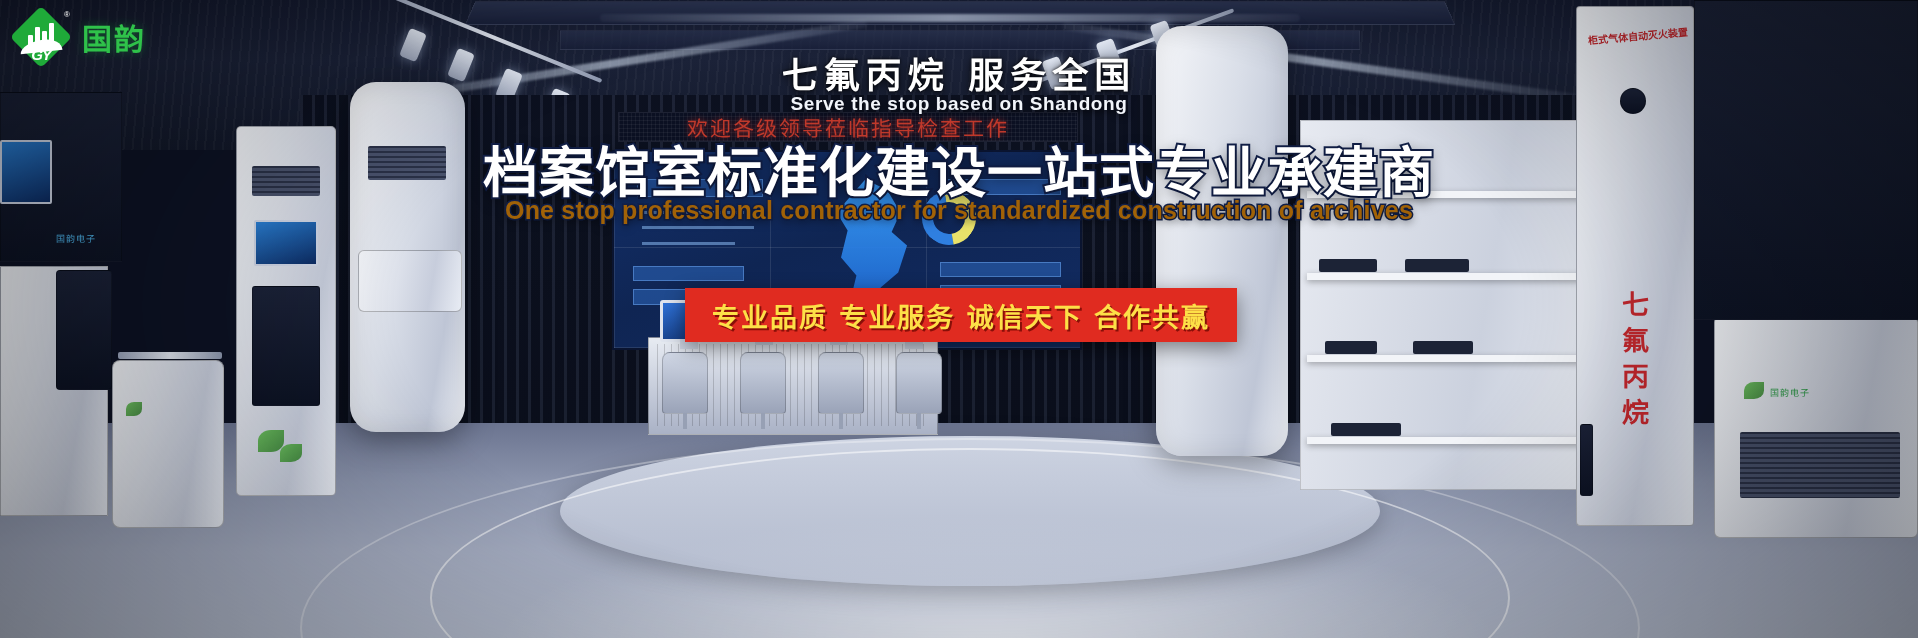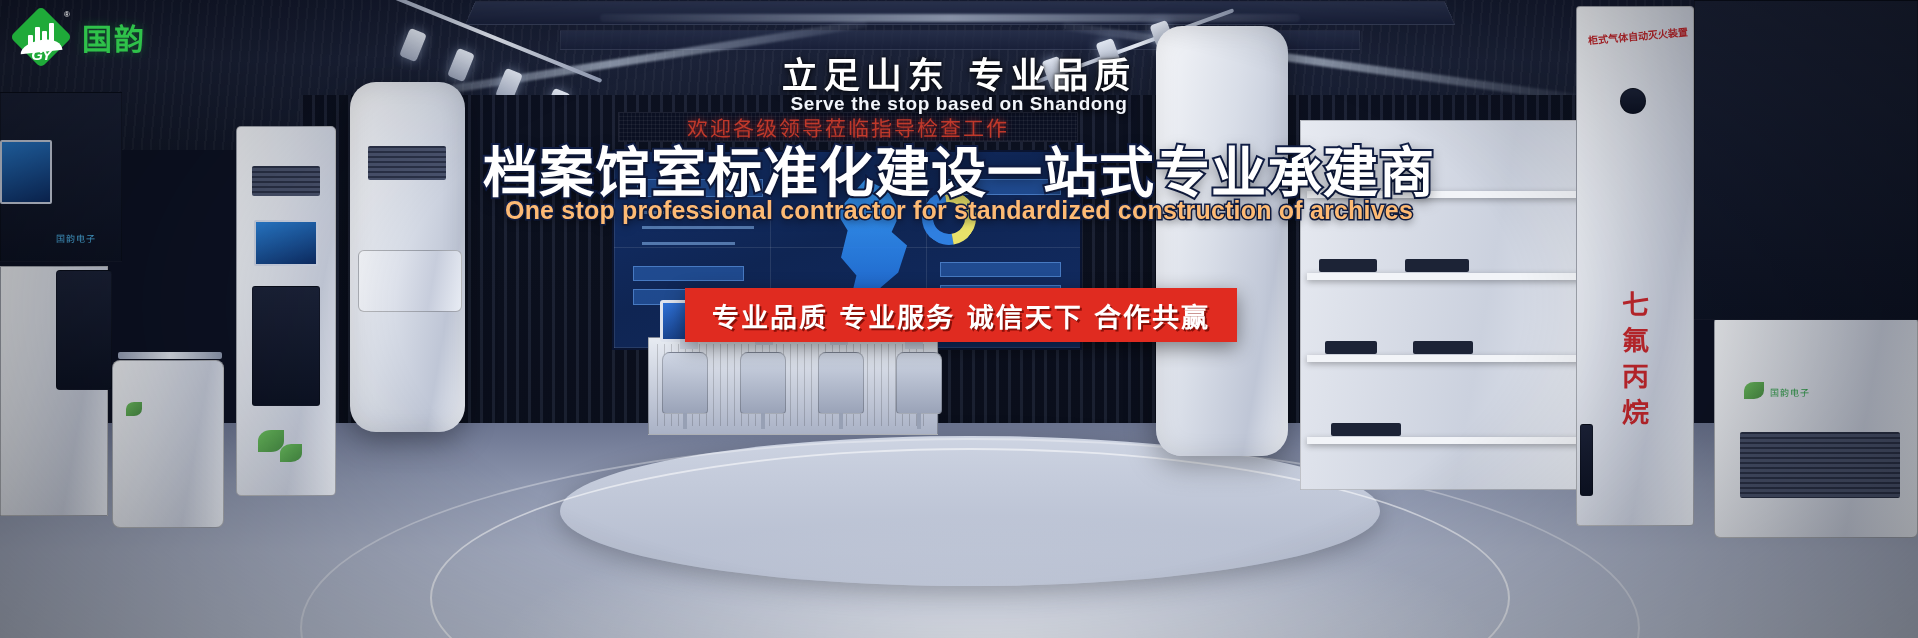--- a/index.html
+++ b/index.html
@@ -209,34 +209,34 @@
     position:absolute;top:128px;width:100%;
     font-family:"DejaVu Sans",sans-serif;
     font-size:55px;font-weight:bold;letter-spacing:1px;color:#ffffff;
     -webkit-text-stroke:4px #12204a;
     paint-order:stroke fill;
     text-shadow:0 4px 14px rgba(0,0,0,.55);
     white-space:nowrap;
   }
   .subline{
     position:absolute;top:196px;width:100%;
-    color:#fdba74;font-size:25px;font-weight:bold;letter-spacing:.2px;
+    color:#a16207;font-size:25px;font-weight:bold;letter-spacing:.2px;
     -webkit-text-stroke:3px #14224c;
     paint-order:stroke fill;
     text-shadow:0 3px 8px rgba(0,0,0,.6);
     white-space:nowrap;
   }
   .ribbon{
     position:absolute;left:685px;top:288px;width:552px;height:54px;
     background:#e02b20;
     display:flex;align-items:center;justify-content:center;
     box-shadow:0 6px 20px rgba(0,0,0,.45);
   }
   .ribbon span{
-    color:#ffffff;font-size:27px;font-weight:bold;letter-spacing:2px;
+    color:#fde047;font-size:27px;font-weight:bold;letter-spacing:2px;
     font-family:"DejaVu Sans",sans-serif;
     text-shadow:2px 2px 0 rgba(120,10,5,.85);
     white-space:nowrap;
   }
 
   .spot{position:absolute;width:18px;height:30px;border-radius:4px;
     background:linear-gradient(180deg,#dfe5f0,#9aa3b8);
     box-shadow:0 0 12px rgba(200,220,255,.45);}
   .rail{position:absolute;height:4px;border-radius:2px;
     background:linear-gradient(90deg,#9aa4bb,#e3e8f2,#8d97ae);}
@@ -371,21 +371,21 @@
           <i style="height:26px"></i>
       </div>
       <div class="logo-swoosh"></div>
       <div class="logo-gy">GY</div>
       <div class="logo-reg">®</div>
     </div>
     <div class="logo-text">国韵</div>
   </div>
 
   <div class="copy">
-    <div class="tagline-cn">立足山东 专业品质</div>
+    <div class="tagline-cn">七氟丙烷 服务全国</div>
     <div class="tagline-en">Serve the stop based on Shandong</div>
     <div class="headline">档案馆室标准化建设一站式专业承建商</div>
     <div class="subline">One stop professional contractor for standardized construction of archives</div>
   </div>
 
   <div class="ribbon">
     <span>专业品质 专业服务 诚信天下 合作共赢</span>
   </div>
 
 </div>

